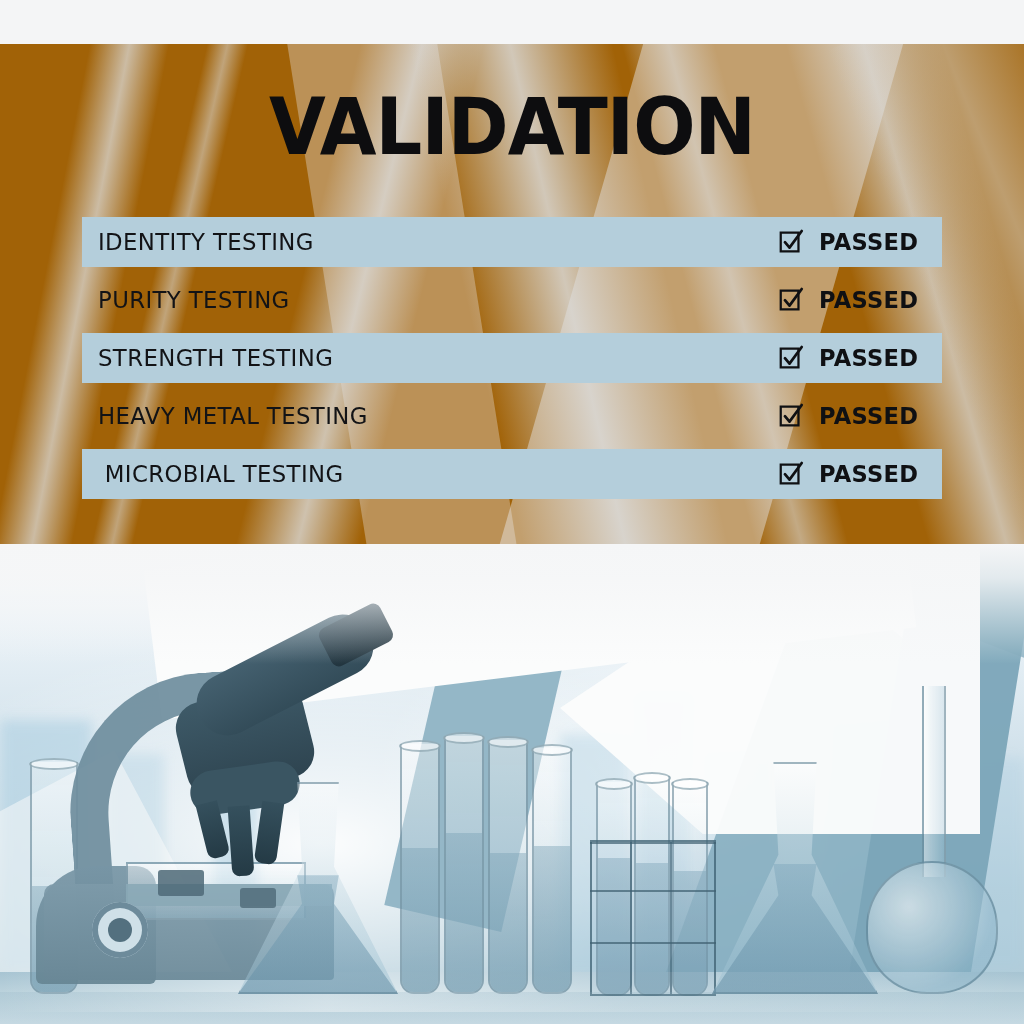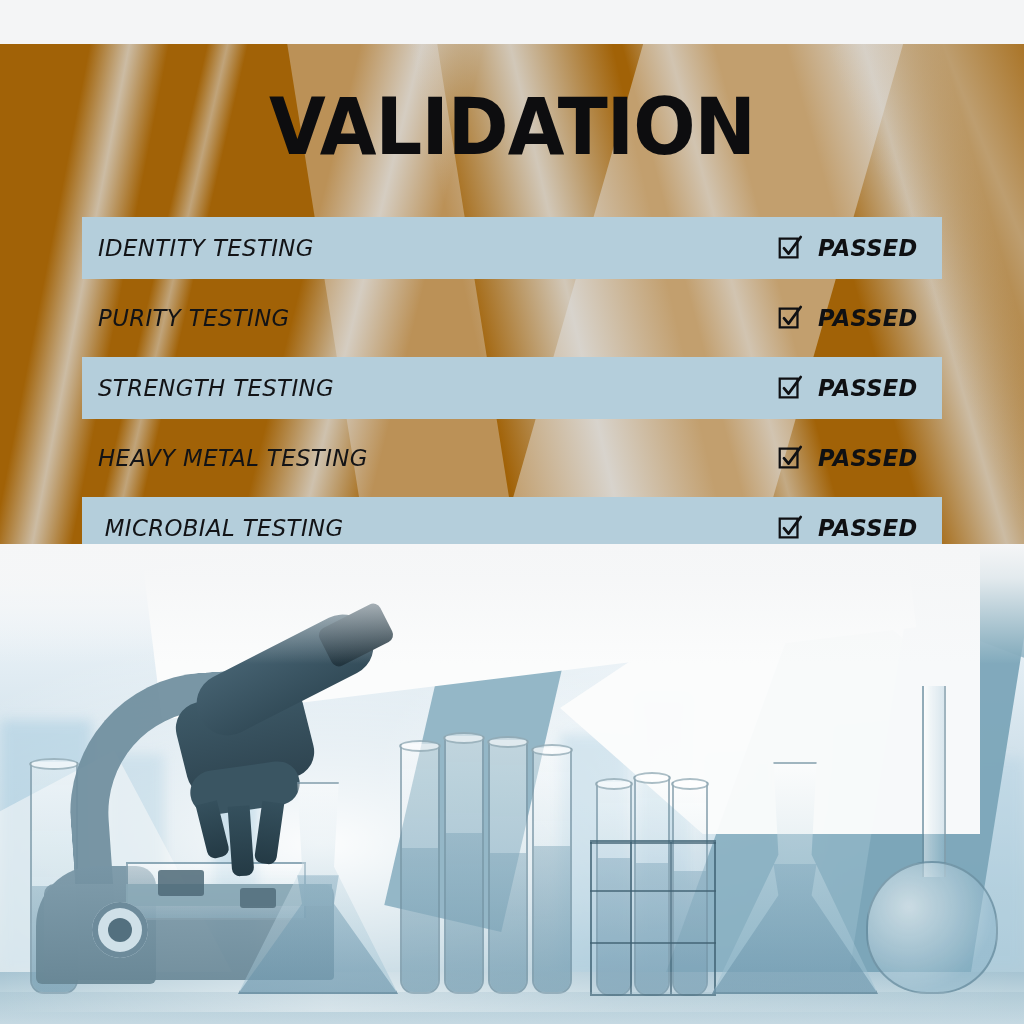--- a/index.html
+++ b/index.html
@@ -32,22 +32,22 @@
     position:absolute;top:44px;left:0;width:1024px;text-align:center;
     font-size:78px;line-height:1;font-weight:700;letter-spacing:-1px;
     color:#0d0d0f;
     font-family:"DejaVu Sans","Liberation Sans",sans-serif;
     transform:scaleX(.94);transform-origin:50% 50%;
   }
 
   
   .checklist{position:absolute;left:0;top:173px;width:1024px;}
   .row{
-    position:relative;height:62px;margin-bottom:8px;
-    display:flex;align-items:center;font-style:italic;
+    position:relative;height:50px;margin-bottom:8px;
+    display:flex;align-items:center;
   }
   .row .band{
     position:absolute;left:82px;right:82px;top:0;bottom:0;
     background:#b4cedb;
   }
   .row.plain .band{background:transparent;}
   .row .inner{
     position:relative;z-index:2;
     display:flex;align-items:center;justify-content:space-between;
     width:100%;padding:0 102px 0 98px;box-sizing:border-box;

